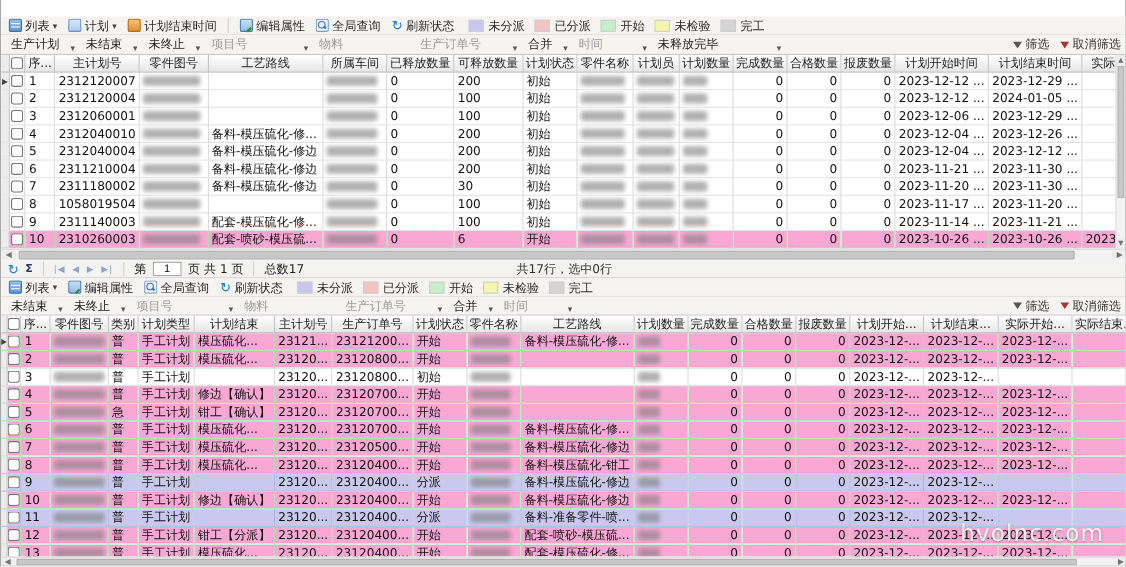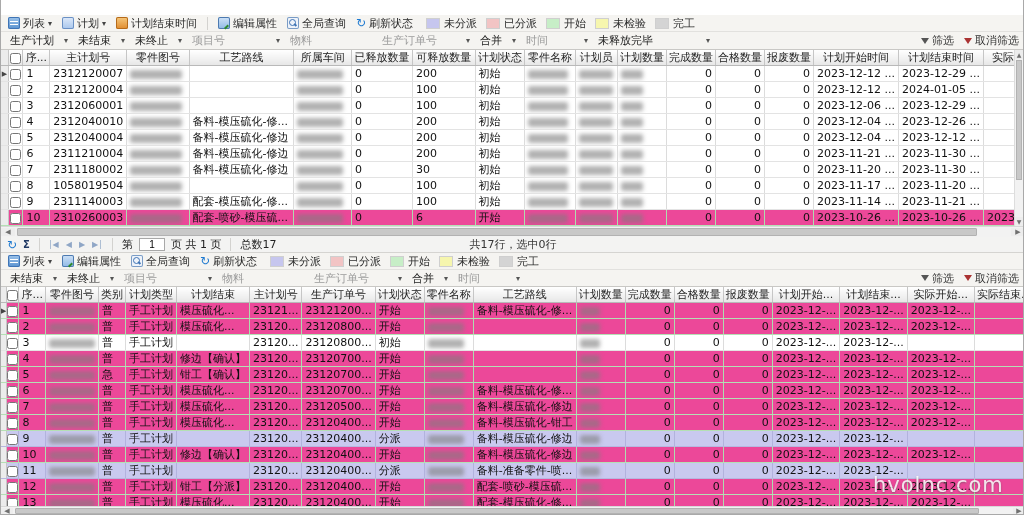--- a/index.html
+++ b/index.html
@@ -29,41 +29,41 @@
   .ic-find  { position:relative; background:#eef3fa; box-shadow:inset 0 0 0 1px #7a9cc6; }
   .ic-find::before { content:""; position:absolute; left:2px; top:2px; width:5px; height:5px; border:1.5px solid #3f74b5; border-radius:50%; }
   .ic-find::after { content:""; position:absolute; left:7px; top:7px; width:3px; height:1.5px; background:#3f74b5; transform:rotate(45deg); }
   .ic-refresh { color:#1f7ad0; font-size:12px; line-height:12px; width:auto; }
   .legend { display:inline-flex; align-items:center; gap:4px; margin-left:6px; }
   .sw { display:inline-block; width:14px; height:11px; border:1px solid #cfcfcf; }
   .lb { color:#2b2b2b; margin-right:5px; }
 
   
   .fbar { position:absolute; left:0; width:1024px; background:#f5f4f1; border-bottom:1px solid #c9c8c5; display:flex; align-items:center; gap:2px; padding:0 5px; white-space:nowrap; }
-  .combo { display:inline-flex; align-items:center; gap:10px; padding:1px 4px; cursor:pointer; }
+  .combo { display:inline-flex; align-items:flex-end; gap:10px; padding:1px 4px; cursor:pointer; }
   .combo .cv { color:#222; }
   .combo .ph { color:#9a9a9a; }
   .combo .ca { font-size:8px; color:#555; }
   .fright { position:absolute; right:6px; top:0; bottom:0; display:flex; align-items:center; gap:10px; }
   .funnel { display:inline-block; width:0; height:0; border-left:4px solid transparent; border-right:4px solid transparent; border-top:6px solid #555; margin-right:3px; }
   .funnel.red { border-top-color:#a33; }
   .fbtn { display:inline-flex; align-items:center; cursor:pointer; color:#333;text-align:center; }
 
   
   .twrap { position:absolute; left:0; overflow:hidden; background:#fff; }
   table.grid { border-collapse:collapse; table-layout:fixed; }
   .grid th { height:15px; background:linear-gradient(#ffffff,#e7e7e7); border-right:1px solid #c6c6c6; border-bottom:1px solid #b9b9b9; font-weight:normal; color:#222; white-space:nowrap; overflow:hidden; text-align:center; padding:0 2px; font-size:11px; }
   .grid td { border-right:1px solid #dcdcdc; border-bottom:1px solid #e3e3e3; white-space:nowrap; overflow:hidden; padding:0 3px; font-size:11px; color:#111; }
   .t1 td { height:14.6px; }
   .t2 td { height:13.7px; }
   .grid td.marker, .grid th.marker { background:#ececec; border-right:1px solid #c6c6c6; padding:0; text-align:center; color:#444; font-size:7px; }
   .grid td.cbcell, .grid th.cbcell { text-align:center; padding:0; }
   .grid input[type=checkbox] { width:11px; height:11px; margin:0; vertical-align:middle; }
   tr.initial { background:#ffffff; }
-  tr.start { background:#ec4899; }
+  tr.start { background:#f9a8d4; }
   tr.start td { border-right-color:#aedcae; border-bottom-color:#b4e0b4; }
   tr.dispatch { background:#c9c9ef; }
   tr.dispatch td { border-right-color:#b2b2dd; border-bottom-color:#b7b7e0; }
   td.num { text-align:right; }
   .blur { display:inline-block; height:9px; border-radius:2px; background:rgba(125,125,125,.6); filter:blur(2px); vertical-align:middle; }
 
   
   .hscroll { position:absolute; left:0; width:1024px; background:#f2f2f2; border-top:1px solid #d8d8d8; }
   .hs-btn { position:absolute; top:1px; bottom:1px; width:14px; background:#ededed; color:#707070; font-size:7px; display:flex; align-items:center; justify-content:center; cursor:pointer; }
   .hs-thumb { position:absolute; top:1px; bottom:1px; background:#c8c8c8; border:1px solid #b2b2b2; border-radius:1px; cursor:pointer; }

